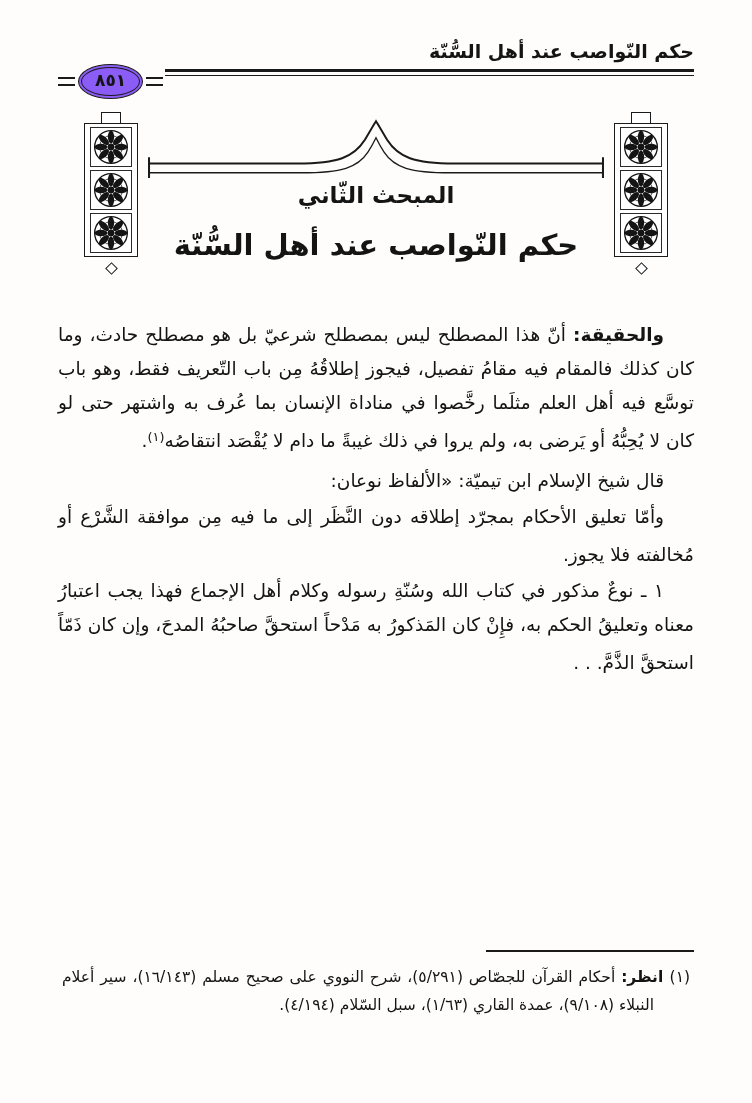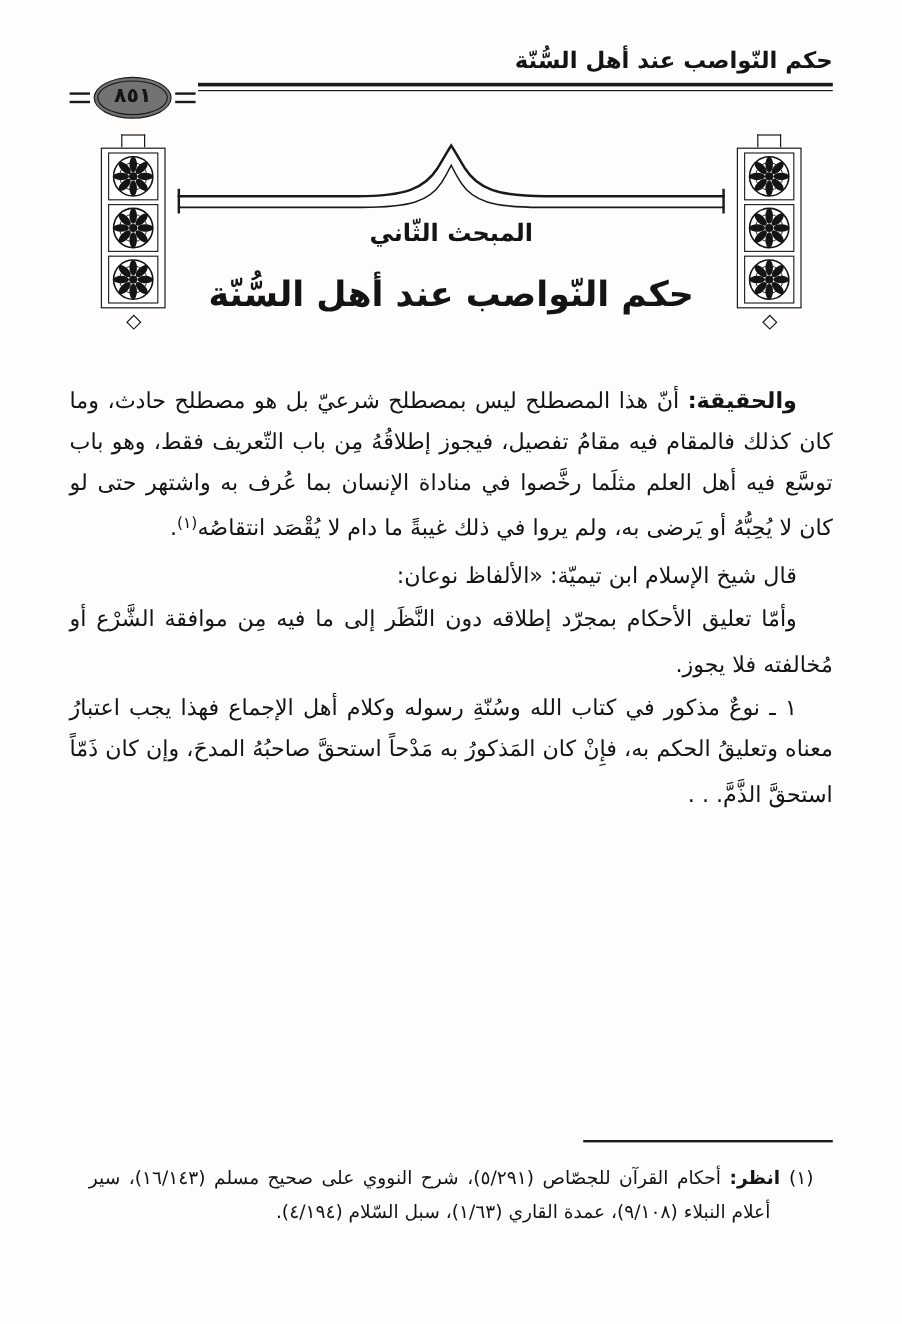--- a/index.html
+++ b/index.html
@@ -17,21 +17,21 @@
   .header-title { font-size: 19px; font-weight: bold; text-align: right; }
   .header-rule { margin-top: 7px; height: 7px; border-top: 3px solid #1a1a1a; border-bottom: 1.5px solid #1a1a1a; }
 
   .page-number-box {
     position: absolute; top: 64px; left: 56px; z-index: 2;
     display: flex; align-items: center; gap: 3px; background: #fefdfb; padding: 0 2px;
   }
   .pn-arm { width: 17px; height: 9px; border-top: 2px solid #1a1a1a; border-bottom: 2px solid #1a1a1a; }
   .pn-badge {
     border: 4px double #1a1a1a; border-radius: 50%;
-    padding: 4px 13px 6px; font-size: 17px; font-weight: bold; background: #737373;
+    padding: 4px 13px 6px; font-size: 17px; font-weight: bold; background: #8b5cf6;
     line-height: 1;
   }
 
   
   .ornament-col { position: absolute; top: 112px; width: 54px; z-index: 1; }
   .ornament-col.left  { left: 84px; }
   .ornament-col.right { right: 84px; }
   .orn-tab { width: 20px; height: 11px; border: 1.5px solid #1a1a1a; border-bottom: none; margin: 0 auto; background: #fff; }
   .orn-frame {
     border: 1.5px solid #1a1a1a; background: #fff; padding: 3px;
@@ -40,41 +40,41 @@
   .rosette { width: 42px; height: 40px; border: 1px solid #2a2a2a; display: block; background: #fff; }
   .orn-finial { width: 9px; height: 9px; border: 1.5px solid #1a1a1a; transform: rotate(45deg); margin: 7px auto 0; background: #fff; }
 
   
   .arch { position: absolute; left: 146px; right: 146px; top: 114px; height: 66px; z-index: 0; }
   .arch svg { width: 100%; height: 100%; display: block; }
 
   
   .section-subtitle {
     position: absolute; top: 182px; left: 0; right: 0;
-    text-align: center; font-size: 20px; font-weight: bold;
+    text-align: center; font-size: 23px; font-weight: bold;
   }
   .section-title {
     position: absolute; top: 228px; left: 0; right: 0;
     text-align: center; font-size: 29px; font-weight: bold; letter-spacing: 0.5px;
   }
 
   
   .body-text {
     position: absolute; top: 318px; right: 58px; left: 58px;
     font-size: 18.5px; line-height: 34px; text-align: justify;
   }
   .body-text p { margin: 0 0 2px; text-indent: 30px; }
   .para-lead { font-weight: bold; }
   sup.fn-ref { font-size: 0.7em; vertical-align: 6px; }
 
   
   .footnote-block { position: absolute; top: 950px; right: 58px; left: 58px; }
   .footnote-separator { width: 208px; border-top: 2px solid #1a1a1a; margin-bottom: 11px; }
   .footnote-block p {
-    margin: 16px; font-size: 15.5px; line-height: 28px; text-align: justify;
+    margin: 4px; font-size: 15.5px; line-height: 28px; text-align: justify;
     padding-right: 36px; text-indent: -36px;
   }
   .fn-lead { font-weight: bold; }
 </style>
 </head>
 <body>
 
 <svg width="0" height="0" style="position:absolute" aria-hidden="true">
   <symbol id="rosette-sym" viewBox="0 0 40 40">
     <circle cx="20" cy="20" r="17.2" fill="none" stroke="#141414" stroke-width="1.4"></circle>

